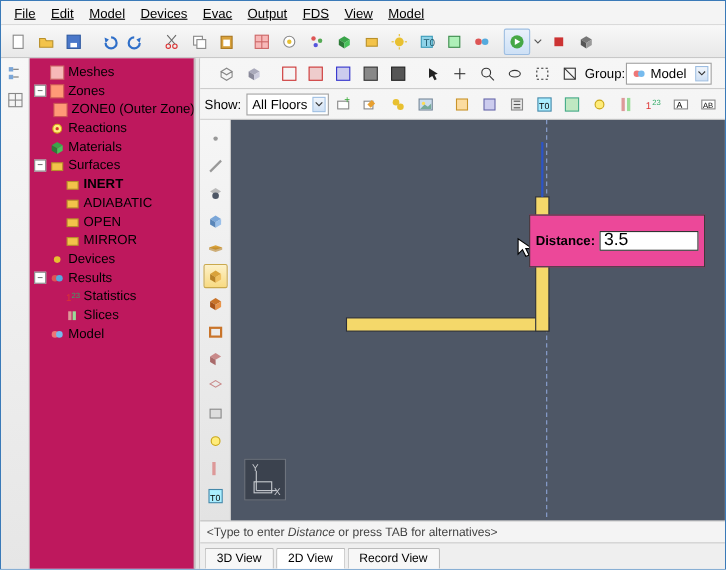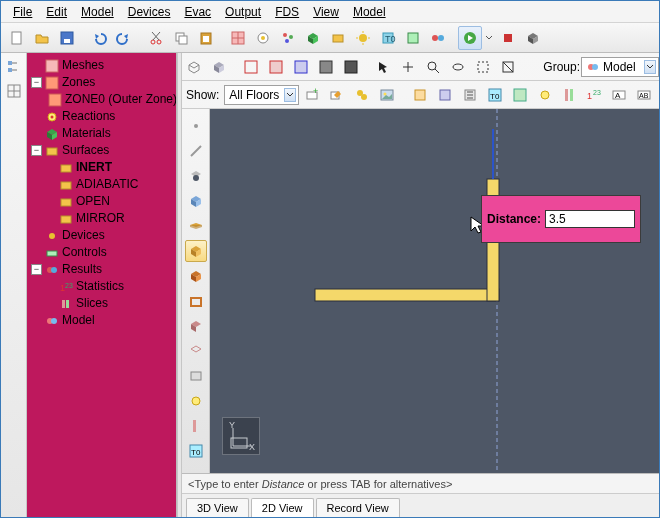--- a/index.html
+++ b/index.html
@@ -23,39 +23,39 @@
   .navcol .tbtn { width: 20px; height: 20px; }
   .tree { width: 150px; border-right: 1px solid #bcbcbc; padding: 4px 2px; overflow: hidden; background: #be185d; white-space: nowrap; }
   .tree ul { list-style: none; padding-left: 14px; }
   .tree > ul { padding-left: 2px; }
   .tree li { line-height: 17px; display: flex; align-items: center; gap: 3px; }
   .tree li > ul { width: 100%; }
   .tree .exp { width: 11px; height: 11px; border: 1px solid #888; display: inline-flex; align-items: center; justify-content: center; font-size: 9px; line-height: 9px; color: #333; background: #fff; }
   .tree .noexp { width: 11px; display: inline-block; }
   .ticon { width: 14px; height: 14px; display: inline-flex; align-items: center; justify-content: center; flex-shrink: 0; }
   .main { flex: 1; display: flex; flex-direction: column; min-width: 0; background: linear-gradient(#f6f6f6,#eaeaea); }
-  .mtoolbar1 { height: 28px; display: flex; align-items: center; padding: 0 0; gap: 1px; border-bottom: 1px solid #ccc; }
+  .mtoolbar1 { height: 28px; display: flex; align-items: center; padding: 0 12px; gap: 1px; border-bottom: 1px solid #ccc; }
   .mtoolbar2 { height: 28px; display: flex; align-items: center; padding: 0 4px; gap: 3px; border-bottom: 1px solid #ccc; }
   .mtoolbar2 .lbl { margin-right: 2px; }
   .mtoolbar1 .spacer { flex: 1; }
   .select { height: 20px; border: 1px solid #a0a0a0; background: #fff; display: flex; align-items: center; padding: 0 14px 0 4px; position: relative; }
   .select .arrow { position: absolute; right: 2px; top: 2px; width: 12px; height: 14px; background: linear-gradient(#f2f6fb,#cfe0f4); border: 1px solid #9cbde2; display: flex; align-items: center; justify-content: center; }
   .canvaswrap { flex: 1; display: flex; min-height: 0; }
   .lefttools { width: 28px; background: linear-gradient(#f6f6f6,#e3e3e3); border-right: 1px solid #c6c6c6; display: flex; flex-direction: column; align-items: center; padding-top: 6px; gap: 3px; }
   .lefttools .tbtn { width: 22px; height: 22px; }
   .lefttools .tbtn.active { background: linear-gradient(#fdf1c8,#f8da82); border: 1px solid #caa94d; }
   .canvas { flex: 1; position: relative; background: #4e5766; overflow: hidden; }
   .axiswidget { position: absolute; left: 12px; bottom: 18px; width: 38px; height: 38px; background: #3b424e; border: 1px solid #6d737d; color: #c8cbd0; font-size: 9px; }
   .status { height: 20px; border-top: 1px solid #bbb; background: #f4f4f4; display: flex; align-items: center; padding: 0 6px; font-size: 11px; color: #444; }
   .tabs { height: 24px; background: #efefef; display: flex; align-items: flex-end; gap: 2px; padding: 0 4px; border-top: 1px solid #ccc; }
   .tab { padding: 3px 10px; border: 1px solid #bcbcbc; border-bottom: none; background: #f7f7f7; font-size: 11px; border-radius: 2px 2px 0 0; }
   .tab.active { background: #fff; }
   .splitter { width: 5px; background: #e6e6e6; border-left: 1px solid #c6c6c6; border-right: 1px solid #c6c6c6; cursor: col-resize; }
   .distpopup { position: absolute; right: 18px; top: 86px; background: #ec4899; border: 1px solid #3b3b3b; padding: 14px 5px; display: flex; align-items: center; gap: 4px; }
-  .distpopup input { width: 90px; height: 18px; border: 1px solid #333; background: #fff; font-size: 12px; padding: 0 3px; }
+  .distpopup input { width: 90px; height: 18px; border: 1px solid #333; background: #fff; font-size: 16px; padding: 0 3px; }
   .distpopup .dlabel { font-weight: bold; }
   .cursor { position: absolute; right: 172px; top: 106px; color: #fff; }
   svg { overflow: visible; }
 </style>
 </head>
 <body>
 
 <div class="window">
 
   <div class="menubar">
@@ -332,29 +332,20 @@
         </li>
         <li>
             <span class="noexp"></span>
             <span class="ticon">
               <svg width="12" height="12">
                 <circle cx="6" cy="6" r="3" fill="#e8c030"></circle>
               </svg>
             </span>
             <span>Devices</span>
           </li>
-        <li>
-            <span class="noexp"></span>
-            <span class="ticon">
-              <svg width="12" height="12">
-                <rect x="1" y="4" width="10" height="5" fill="#aef0b8" stroke="#3a8a4a"></rect>
-              </svg>
-            </span>
-            <span>Controls</span>
-          </li>
         <li style="display:block">
           <div style="display:flex;align-items:center;gap:3px">
               <span class="exp">−</span>
               <span class="ticon">
                 <svg width="12" height="12">
                   <circle cx="4" cy="6" r="3" fill="#d55"></circle>
                   <circle cx="8" cy="6" r="3" fill="#5ad"></circle>
                 </svg>
               </span>
               <span>Results</span>

